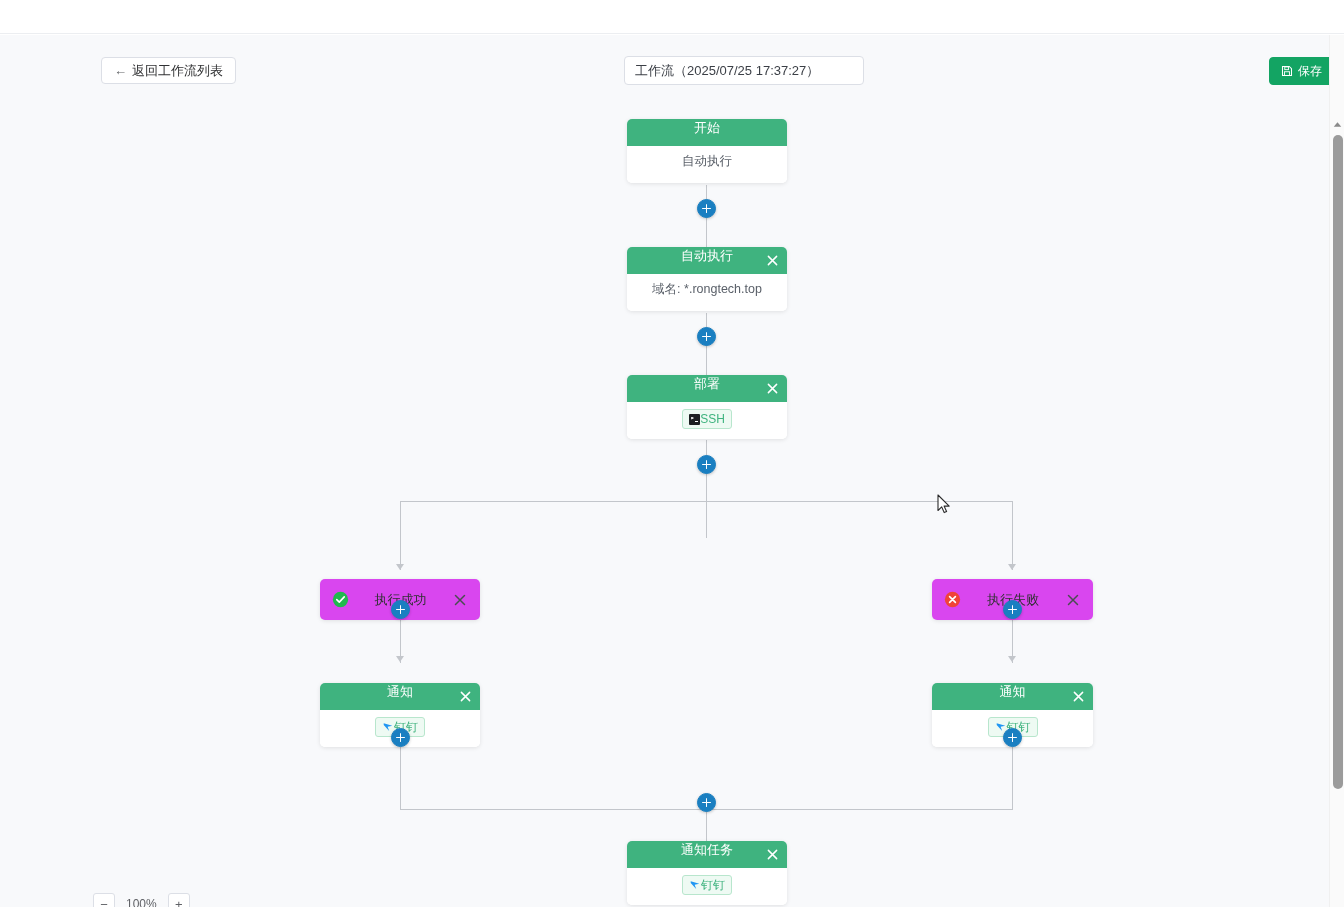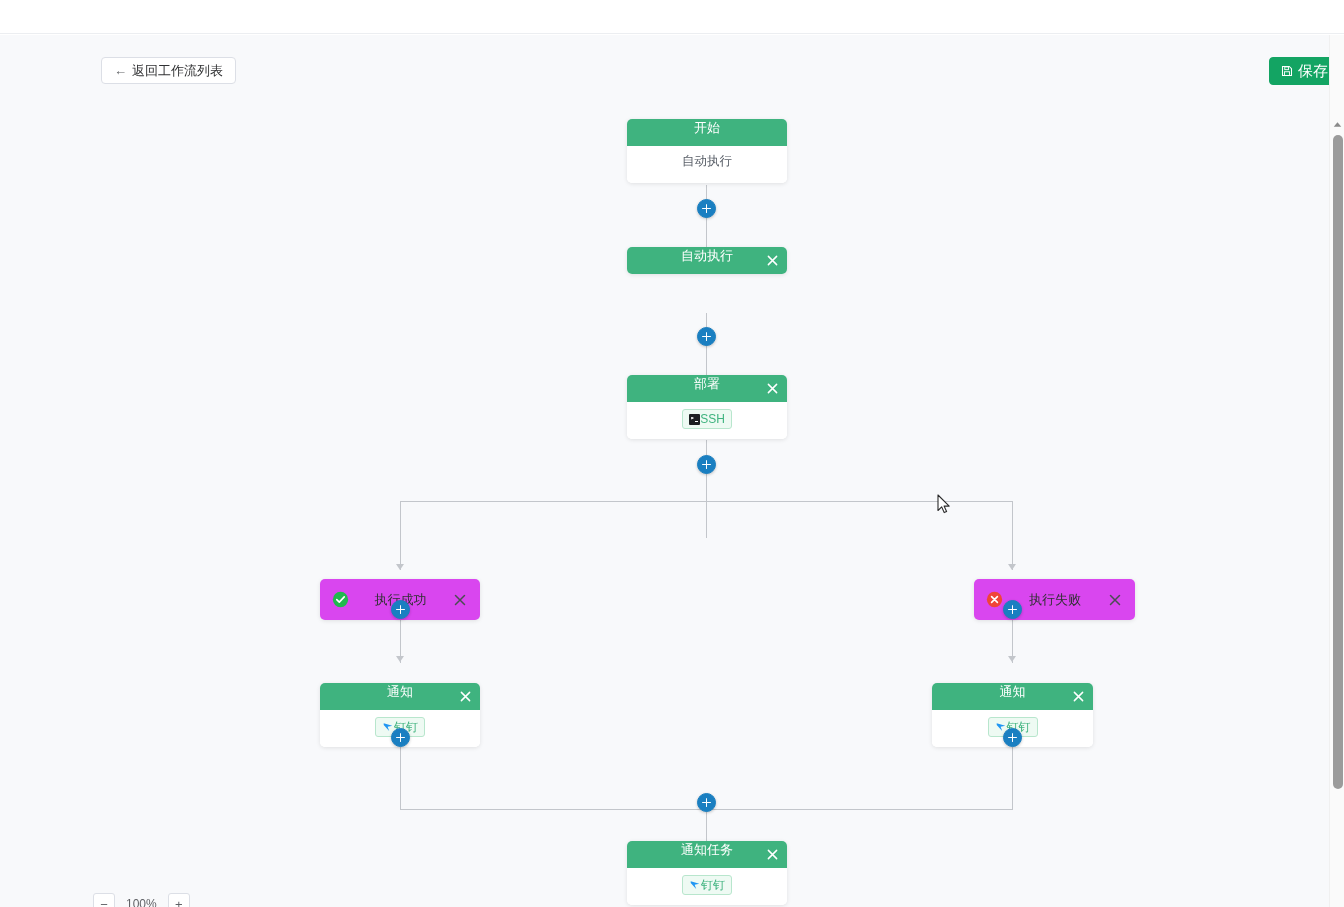--- a/index.html
+++ b/index.html
@@ -43,21 +43,21 @@
     font-size: 13px; color: #3b3f46;
     padding: 0 10px;
     outline: none;
   }
 
   .save-btn {
     position: absolute; left: 1269px; top: 22px;
     height: 28px; padding: 0 11px;
     display: flex; align-items: center; gap: 5px;
     background: #13a463; border: 1px solid #13a463; border-radius: 4px;
-    color: #ffffff; font-size: 15px; cursor: pointer; white-space: nowrap;
+    color: #ffffff; font-size: 12px; cursor: pointer; white-space: nowrap;
   }
   .save-icon { width: 12px; height: 12px; display: block; }
 
   
   .node {
     position: absolute;
     background: #ffffff;
     border-radius: 5px;
     box-shadow: 0 1px 4px rgba(0,0,0,0.10);
     overflow: hidden;
@@ -199,20 +199,21 @@
 
   <div class="top-strip"></div>
 
   <div class="canvas">
 
     <div class="back-btn">
       <span class="back-arrow">←</span>
       <span>返回工作流列表</span>
     </div>
 
+    <input class="title-input" type="text" value="工作流（2025/07/25 17:37:27）" style="">
 
     <div class="save-btn">
       <svg class="save-icon" viewBox="0 0 16 16">
         <path d="M2 2h9l3 3v9H2V2z" fill="none" stroke="#ffffff" stroke-width="1.4"></path>
         <rect x="5" y="2.6" width="5" height="3.6" fill="none" stroke="#ffffff" stroke-width="1.2"></rect>
         <rect x="4.6" y="9" width="6.8" height="5" fill="none" stroke="#ffffff" stroke-width="1.2"></rect>
       </svg>
       <span>保存</span>
     </div>
 
@@ -264,20 +265,23 @@
     </div>
 
     <div class="node" style="left:627px; top:212px; width:160px;">
       <div class="node-head">
         <span>自动执行</span>
         <span class="node-close">
           <svg viewBox="0 0 12 12">
               <path d="M1.5 1.5 L10.5 10.5 M10.5 1.5 L1.5 10.5" stroke="#ffffff" stroke-width="1.6" stroke-linecap="round"></path>
             </svg>
         </span>
+      </div>
+      <div class="node-body">
+        <span>域名: *.rongtech.top</span>
       </div>
     </div>
 
     <div class="node" style="left:627px; top:340px; width:160px;">
       <div class="node-head">
         <span>部署</span>
         <span class="node-close">
           <svg viewBox="0 0 12 12">
               <path d="M1.5 1.5 L10.5 10.5 M10.5 1.5 L1.5 10.5" stroke="#ffffff" stroke-width="1.6" stroke-linecap="round"></path>
             </svg>
@@ -297,21 +301,21 @@
         <path d="M5.6 10.2 L8.6 13.1 L14.4 6.9" fill="none" stroke="#ffffff" stroke-width="1.9" stroke-linecap="round" stroke-linejoin="round"></path>
       </svg>
       <span class="cond-label">执行成功</span>
       <span class="cond-close">
         <svg viewBox="0 0 12 12">
             <path d="M1.5 1.5 L10.5 10.5 M10.5 1.5 L1.5 10.5" stroke="#4a4d52" stroke-width="1.5" stroke-linecap="round"></path>
           </svg>
       </span>
     </div>
 
-    <div class="cond-node" style="left:974px; top:544px; width:161px;">
+    <div class="cond-node" style="left:932px; top:544px; width:161px;">
       <svg class="cond-status" viewBox="0 0 20 20">
         <circle cx="10" cy="10" r="9" fill="#f04438"></circle>
         <path d="M6.6 6.6 L13.4 13.4 M13.4 6.6 L6.6 13.4" fill="none" stroke="#ffffff" stroke-width="1.9" stroke-linecap="round"></path>
       </svg>
       <span class="cond-label">执行失败</span>
       <span class="cond-close">
         <svg viewBox="0 0 12 12">
             <path d="M1.5 1.5 L10.5 10.5 M10.5 1.5 L1.5 10.5" stroke="#4a4d52" stroke-width="1.5" stroke-linecap="round"></path>
           </svg>
       </span>

